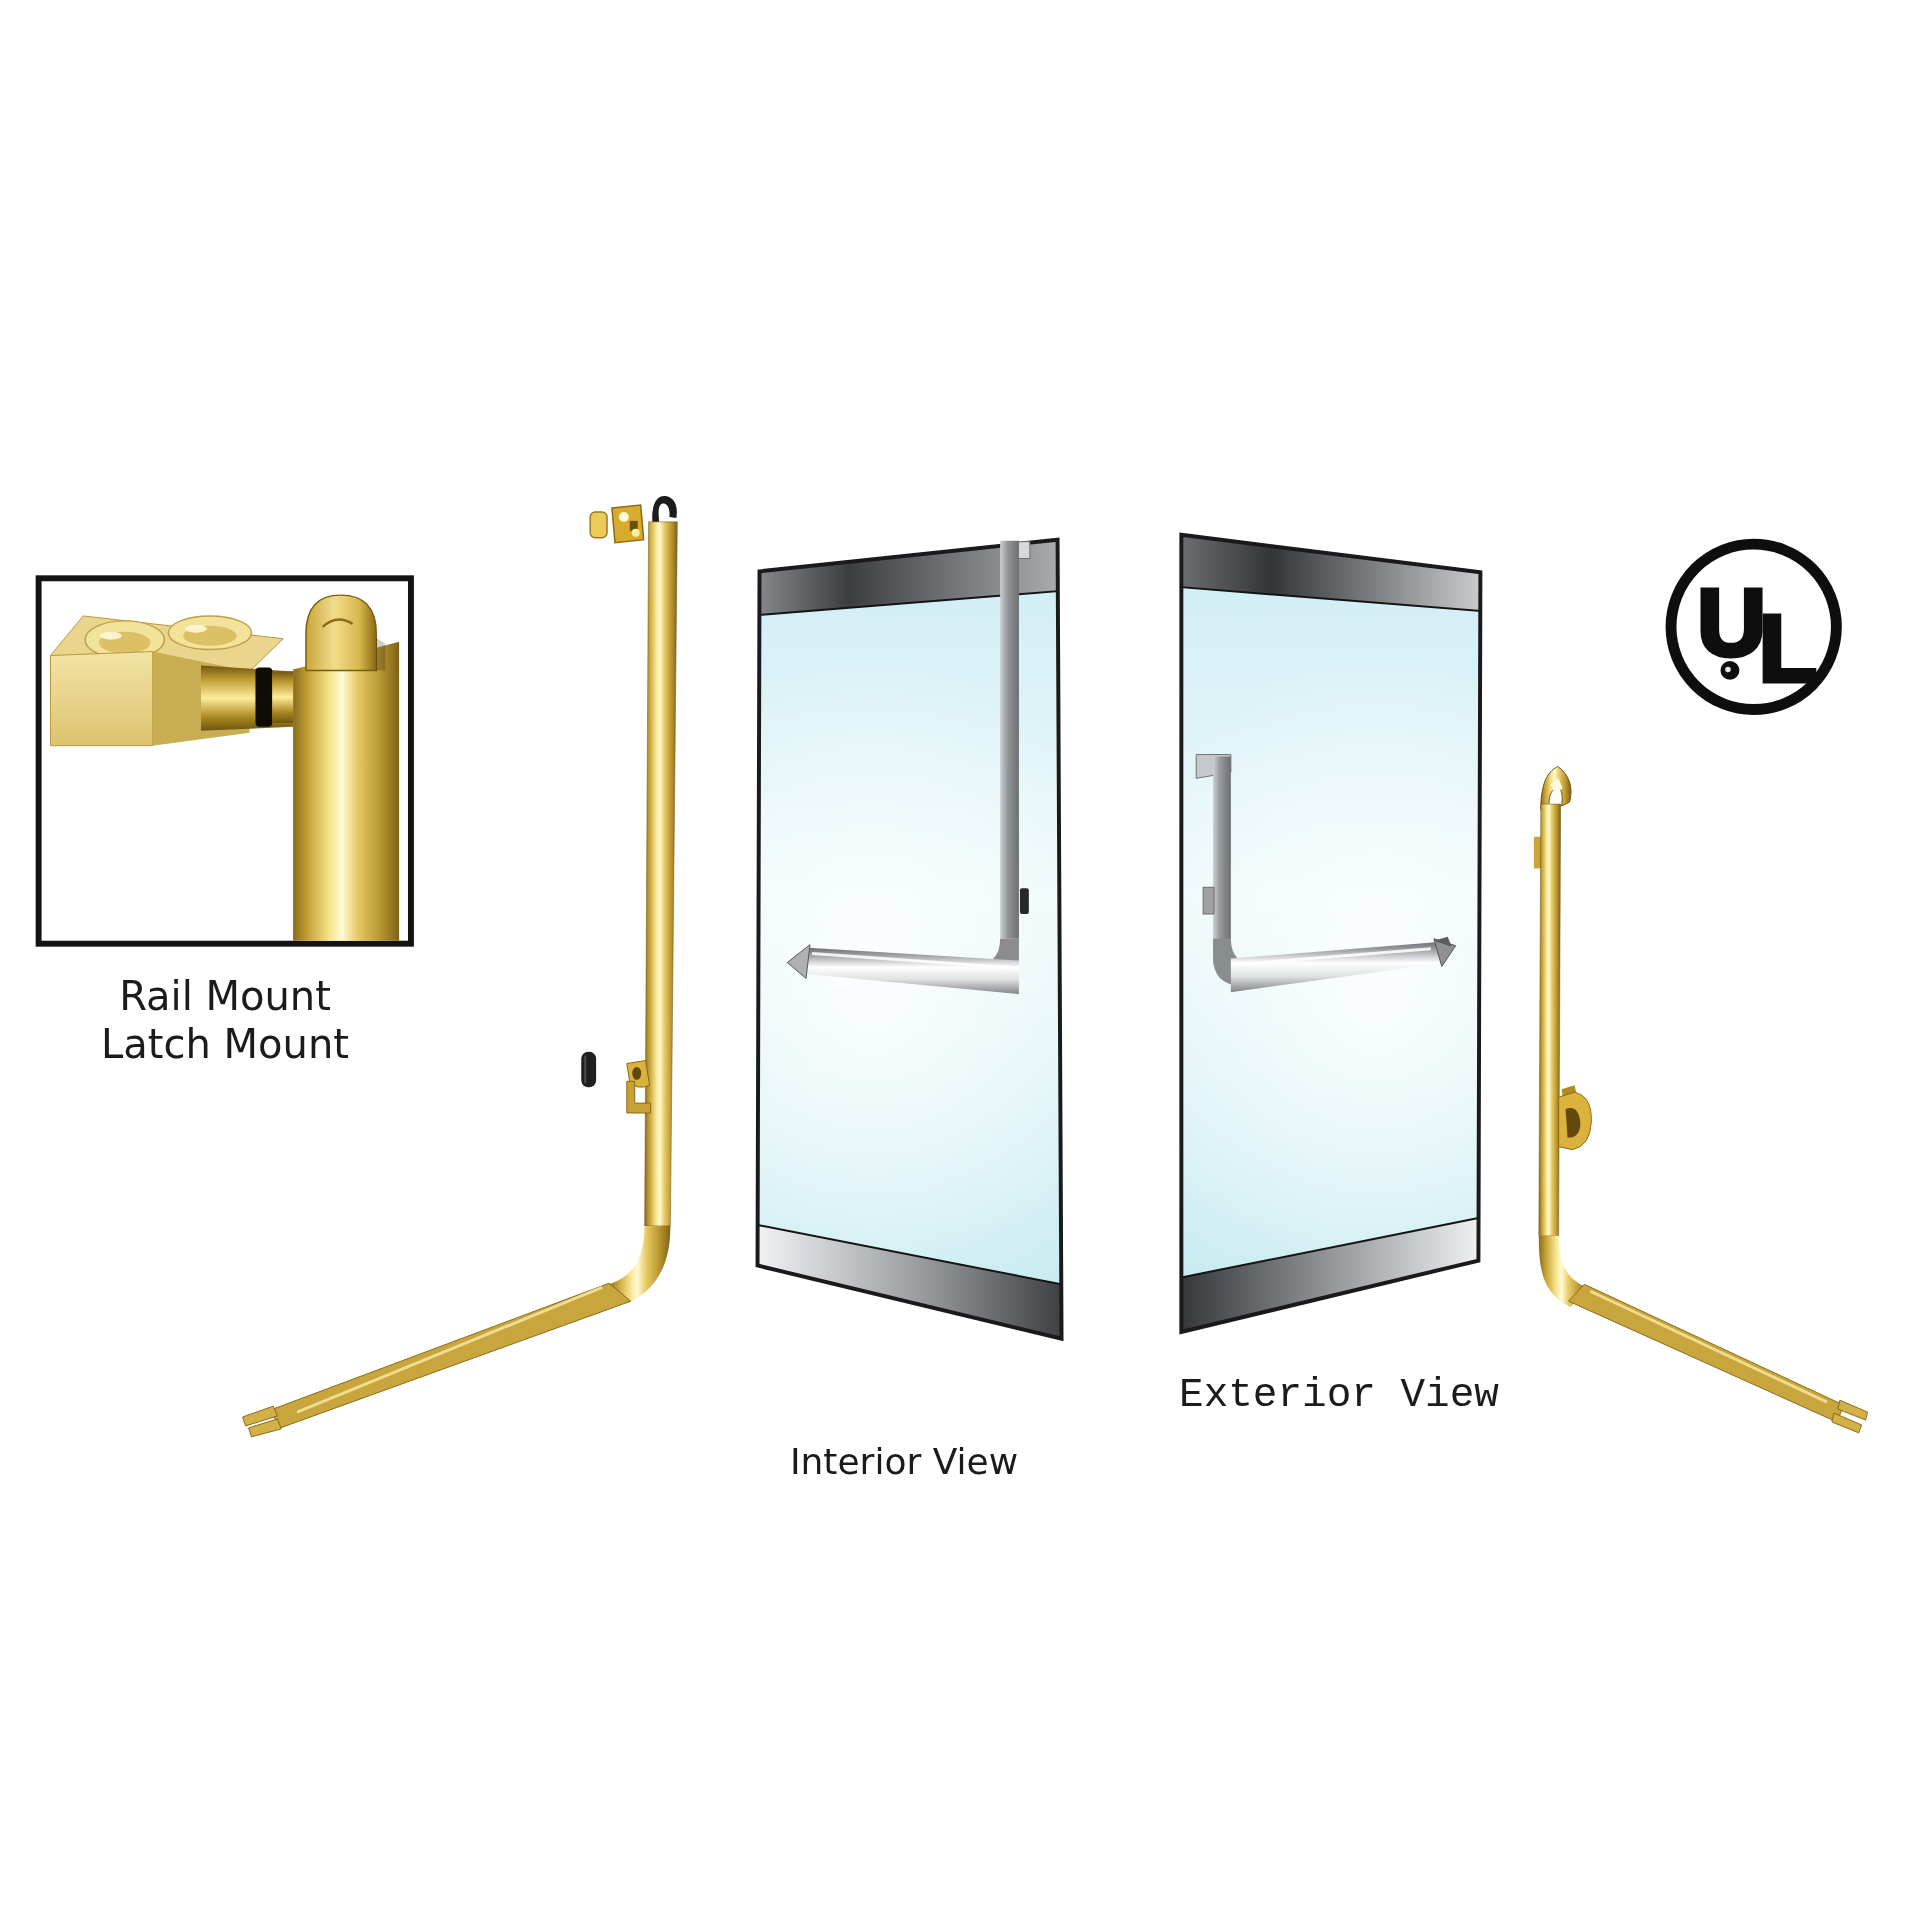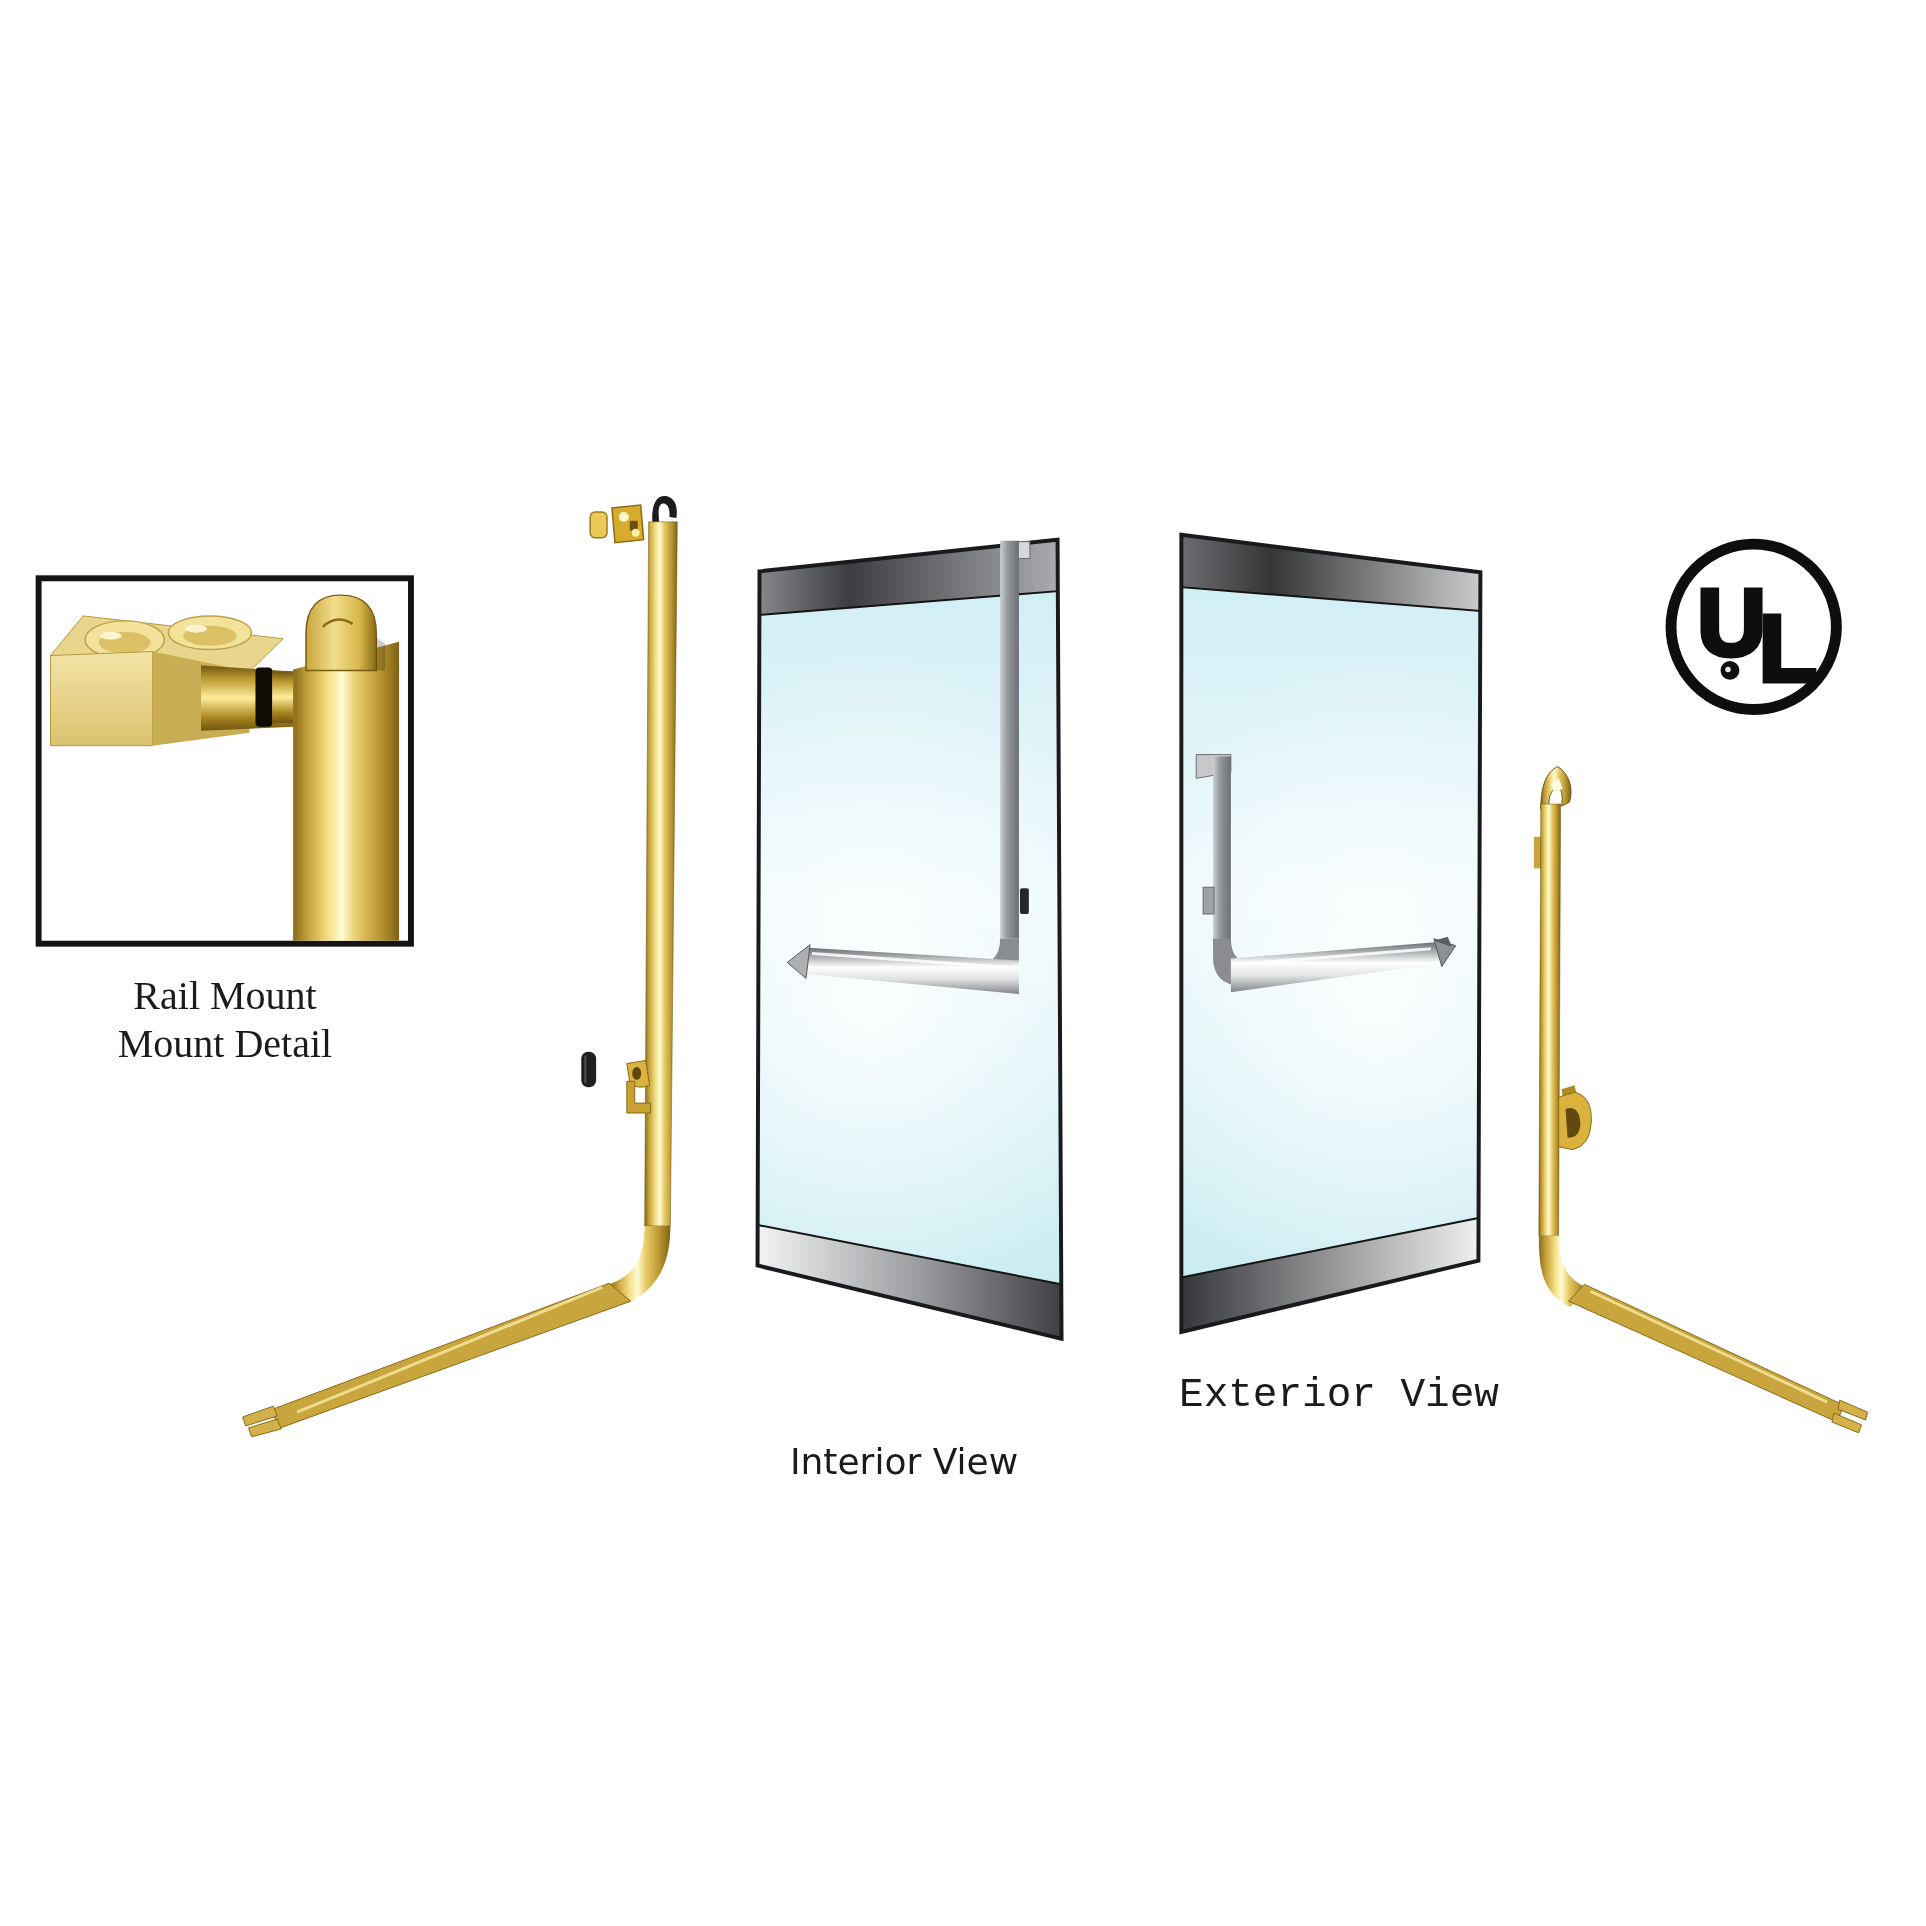--- a/index.html
+++ b/index.html
@@ -1,20 +1,20 @@
 <!DOCTYPE html>
 <html><head>
 <meta charset="utf-8">
 <style>
   html,body{margin:0;padding:0;background:#fff;}
   .page{position:relative;width:1927px;height:1927px;background:#fff;overflow:hidden;
         font-family:"DejaVu Sans","Liberation Sans",sans-serif;}
   .art{position:absolute;left:0;top:0;}
   .caption{position:absolute;text-align:center;color:#1b1b1b;}
-  .caption .line{display:block;font-family:Liberation Serif, serif;}
+  .caption .line{display:block;}
   .inset-caption{left:36px;top:972px;width:378px;font-size:40px;line-height:48px;}
   .interior-caption{left:706px;top:1441px;width:396px;font-size:36px;}
   .exterior-caption{left:1137px;top:1372px;width:404px;font-size:41px;font-family:Liberation Mono, monospace;}
 </style>
 </head>
 <body>
 
 <div class="page">
 
 <svg class="art" width="1927" height="1927" viewBox="0 0 1946 1946">
@@ -220,19 +220,19 @@
     <circle cx="1771" cy="633" r="83.5" fill="#ffffff" stroke="#0e0e0e" stroke-width="11"></circle>
     <text x="1714" y="661" font-family="Liberation Sans, sans-serif" font-size="96" font-weight="bold" fill="#0e0e0e" stroke="#0e0e0e" stroke-width="5" paint-order="stroke">U</text>
     <text x="1776" y="688" font-family="Liberation Sans, sans-serif" font-size="96" font-weight="bold" fill="#0e0e0e" stroke="#0e0e0e" stroke-width="5" paint-order="stroke">L</text>
     <circle cx="1747" cy="677" r="9.5" fill="#0e0e0e"></circle>
     <circle cx="1745" cy="676" r="2.8" fill="#ffffff" opacity="0.9"></circle>
   </g>
 </svg>
 
 <div class="caption inset-caption">
   <span class="line">Rail Mount</span>
-  <span class="line">Mount Detail</span>
+  <span class="line">Latch Mount</span>
 </div>
 <div class="caption interior-caption">Interior View</div>
 <div class="caption exterior-caption">Exterior View</div>
 
 </div>
 
 
 </body></html>

